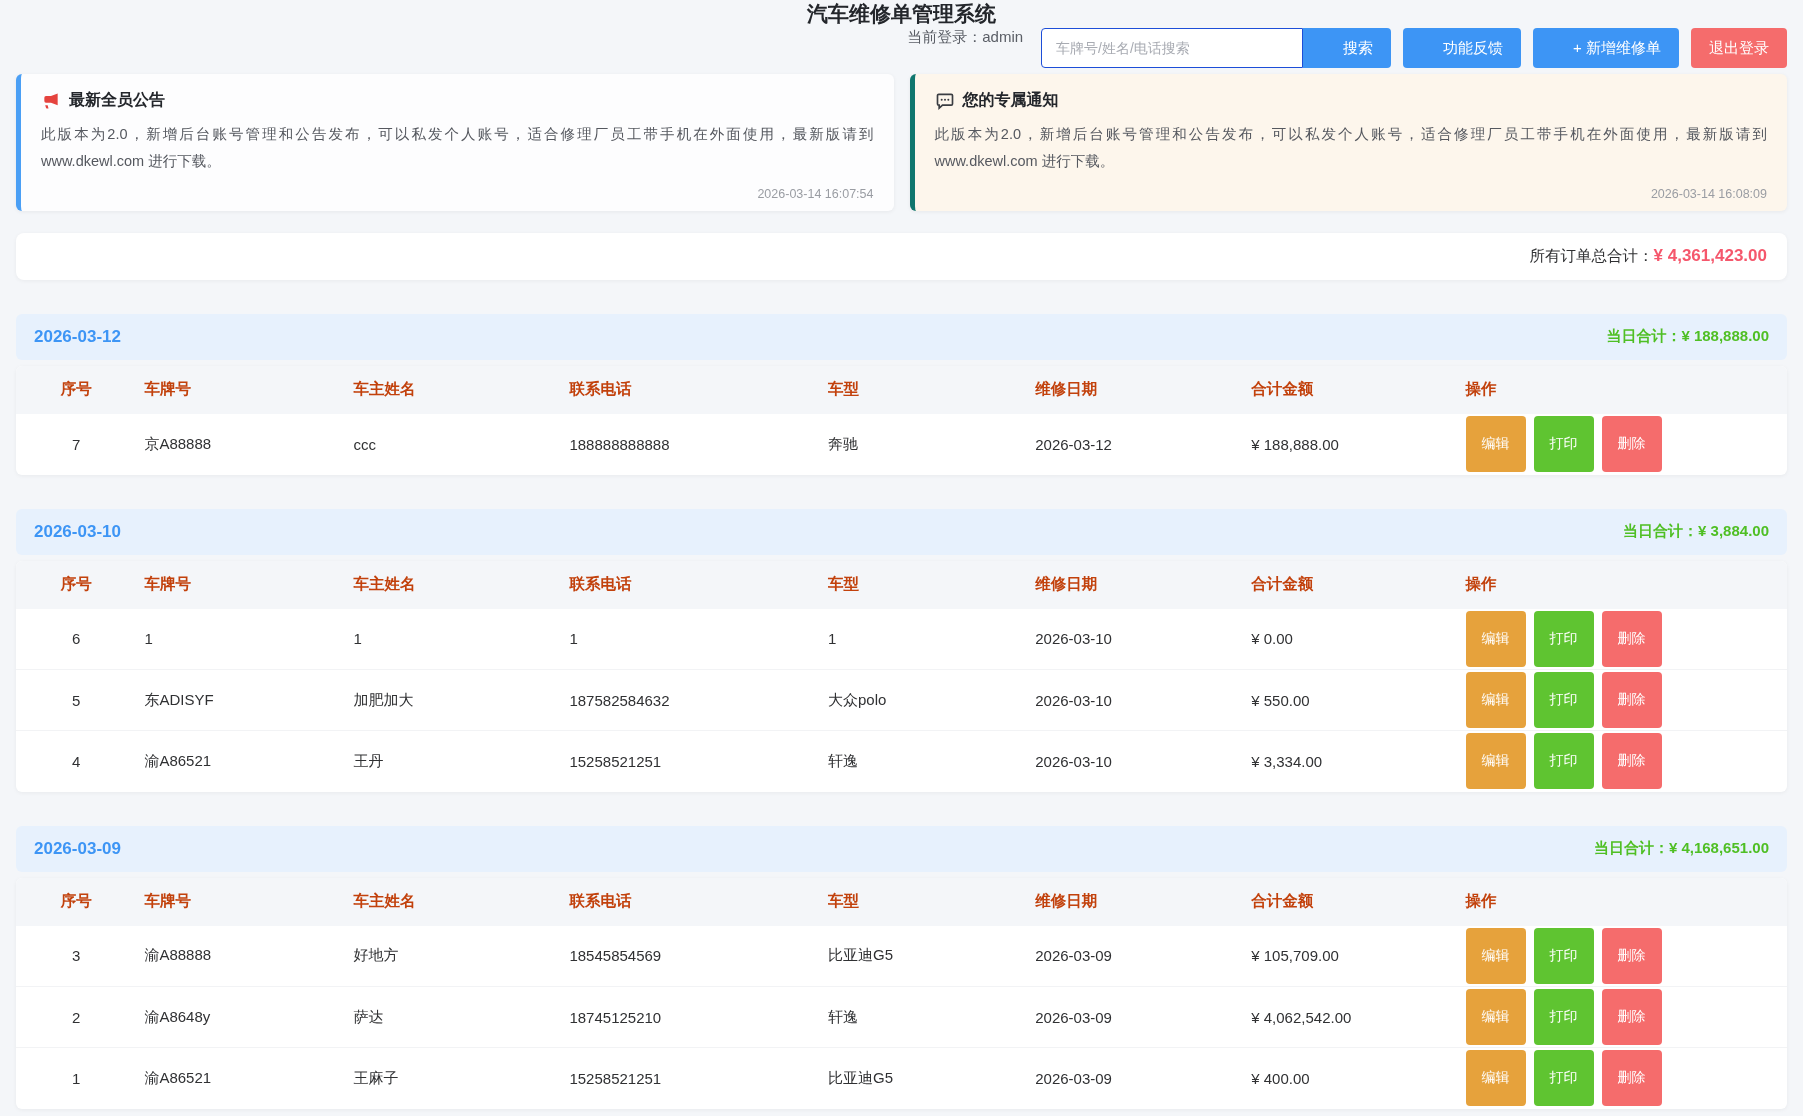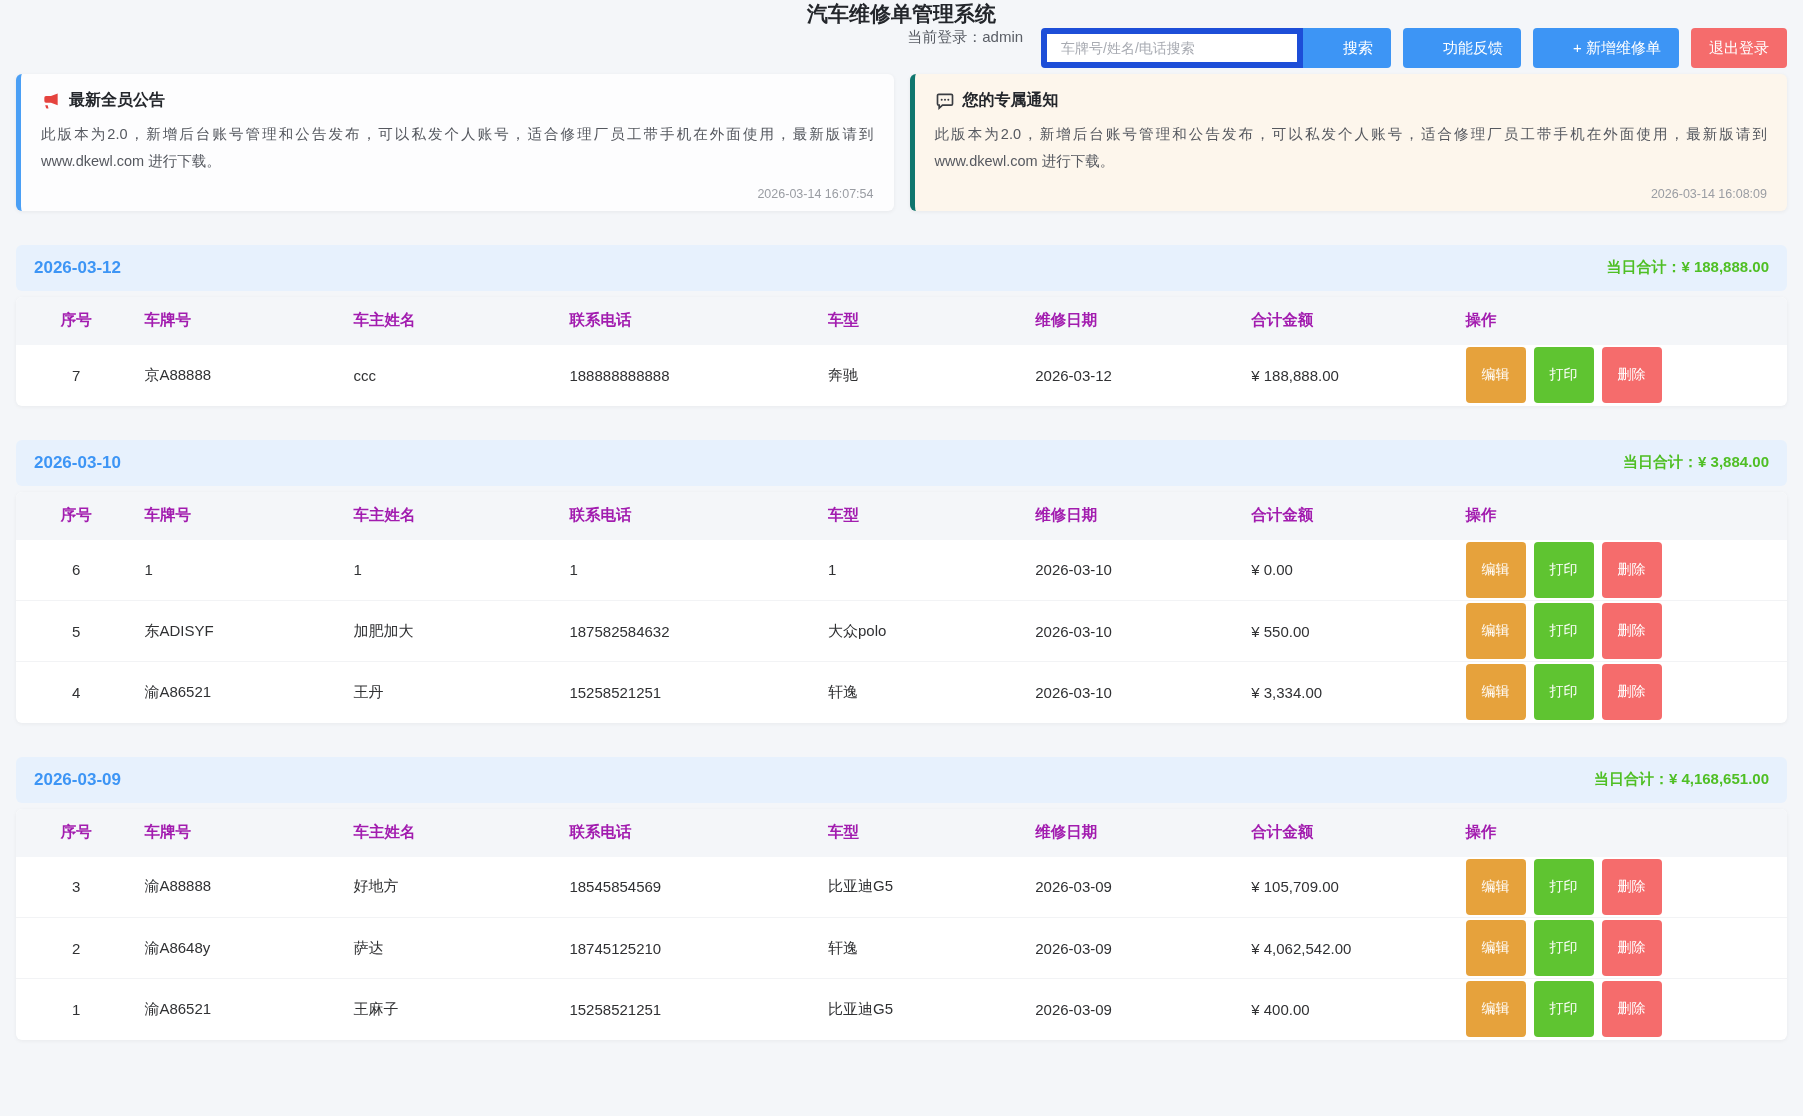--- a/index.html
+++ b/index.html
@@ -6,21 +6,21 @@
   html,body { background:#f4f6f9; font-family:"Liberation Sans","DejaVu Sans",sans-serif; }
   body { width:1803px; min-height:1116px; color:#303133; }
   .page { padding:0 16px; }
 
   
   .topbar { display:flex; align-items:center; height:64px;flex-direction:column; }
   .app-title { font-size:21px; font-weight:bold; color:#23262b; }
   .topbar-right { margin-left:auto; display:flex; align-items:flex-start; gap:12px; }
   .login-text { color:#5a5e66; font-size:15px; margin-right:6px; }
   .search-group { display:flex; }
-  .search-group input { width:262px; height:40px; border:6px solid #1d4ed8; background:#fff; border-radius:4px 0 0 4px; padding:0 14px; font-size:14px; color:#333; outline:none; font-family:inherit; }
+  .search-group input { width:262px; height:40px; border:1px solid #1d4ed8; background:#fff; border-radius:4px 0 0 4px; padding:0 14px; font-size:14px; color:#333; outline:none; font-family:inherit; }
   .search-group input::placeholder { color:#a8abb2; }
   .btn { border:none; cursor:pointer; font-family:inherit; font-size:15px; color:#fff; border-radius:4px; height:40px; padding:0 18px; }
   .btn-blue { background:#3d95f5;padding-left:40px; }
   .btn-red { background:#f56c6c; }
   .search-group .btn { border-radius:0 4px 4px 0; }
 
   
   .notices { display:flex; gap:16px; margin-top:10px; }
   .notice-card { flex:1; border-radius:6px; padding:16px 20px 10px 20px; box-shadow:0 1px 4px rgba(0,0,0,0.06); }
   .notice-card.blue { background:#fdfdfe; border-left:5px solid #4a9ff5; }
@@ -34,21 +34,21 @@
   .total-card { background:#fff; border-radius:8px; margin-top:22px; padding:13px 20px; text-align:right; box-shadow:0 1px 4px rgba(0,0,0,0.05); font-size:15.5px; color:#303133; }
   .total-amount { color:#f5576c; font-weight:bold; font-size:17px; }
 
   
   .day-section { margin-top:34px; }
   .day-bar { display:flex; align-items:center; background:#e7f1fd; border-radius:6px; height:46px; padding:0 18px; }
   .day-date { color:#3d95f5; font-weight:bold; font-size:17px; }
   .day-total { margin-left:auto; color:#4fbf24; font-weight:bold; font-size:15px; }
   .table-card { background:#fff; border-radius:6px; margin-top:6px; overflow:hidden; box-shadow:0 1px 4px rgba(0,0,0,0.05); }
   table { width:100%; border-collapse:collapse; table-layout:fixed; }
-  thead th { background:#f4f6f9; height:48px; text-align:left; font-size:15.5px; font-weight:600; color:#a21caf; padding:0 8px; }
+  thead th { background:#f4f6f9; height:48px; text-align:left; font-size:15.5px; font-weight:600; color:#c2410c; padding:0 8px; }
   thead th:first-child { text-align:center; }
   tbody td { height:61px; font-size:15px; color:#303133; padding:0 8px; border-top:1px solid #f2f3f5; }
   tbody tr:first-child td { border-top:none; }
   tbody td:first-child { text-align:center; }
   .row-actions { display:flex; gap:8px; }
   .sbtn { border:none; cursor:pointer; font-family:inherit; color:#fff; font-size:14px; border-radius:4px; padding:19px 16px; }
   .sbtn-edit { background:#e6a23c; }
   .sbtn-print { background:#5fc431; }
   .sbtn-del { background:#f56c6c; }
 
@@ -97,20 +97,23 @@
               <circle cx="16" cy="10.5" r="1.2" fill="#3a3d42"></circle>
             </svg>
         </span>
         <span>您的专属通知</span>
       </div>
       <div class="notice-body">此版本为2.0，新增后台账号管理和公告发布，可以私发个人账号，适合修理厂员工带手机在外面使用，最新版请到 www.dkewl.com 进行下载。</div>
       <div class="notice-time">2026-03-14 16:08:09</div>
     </div>
   </div>
 
+  <div class="total-card">
+    <span>所有订单总合计：</span><span class="total-amount">¥ 4,361,423.00</span>
+  </div>
 
   <div id="sections-host">
   <div class="day-section">
     <div class="day-bar">
       <span class="day-date">2026-03-12</span>
       <span class="day-total"><span>当日合计：</span><span>¥ 188,888.00</span></span>
     </div>
     <div class="table-card">
       <table>
         <colgroup>

